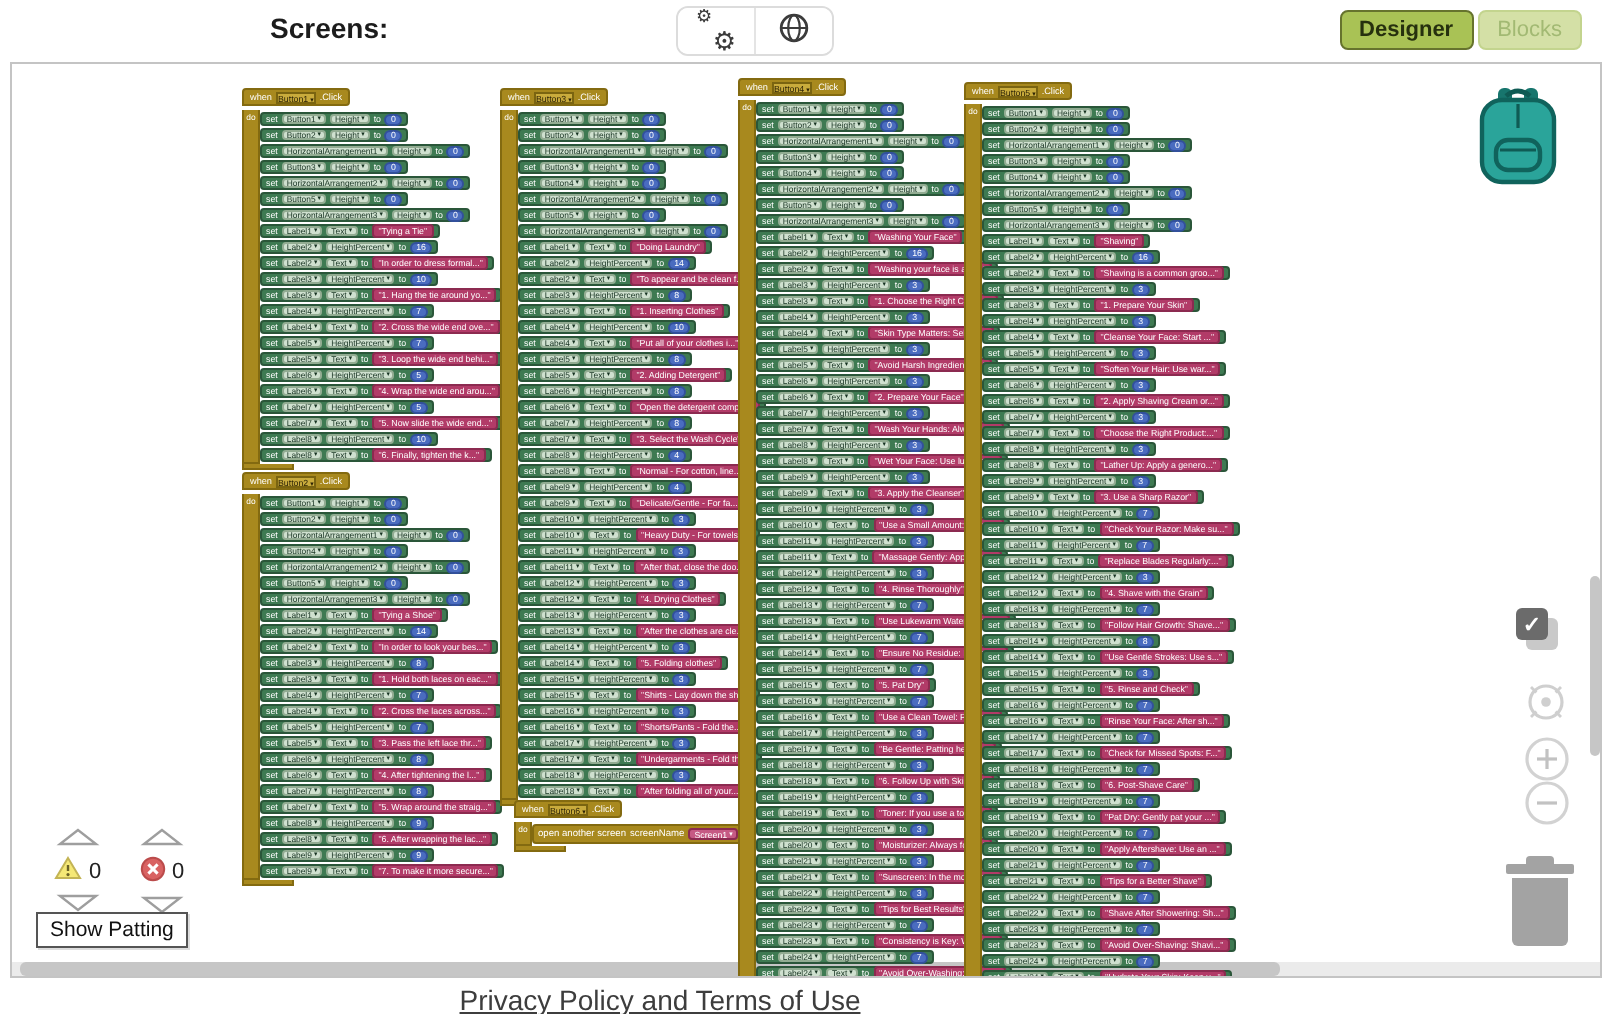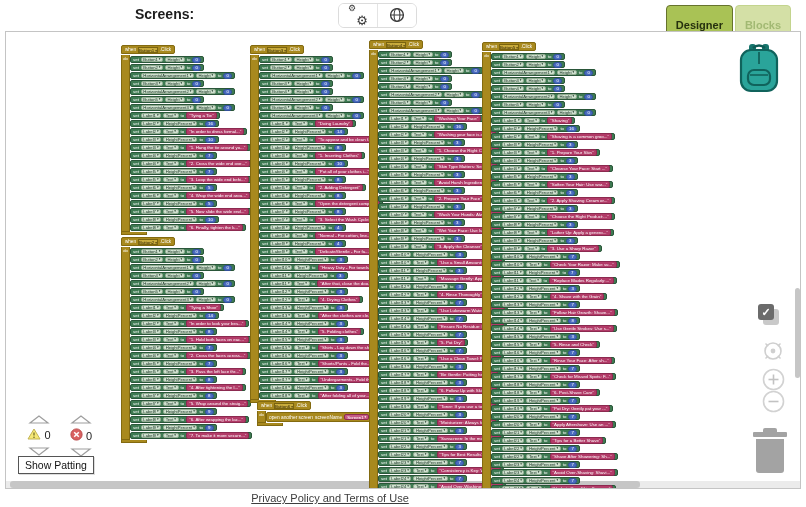--- a/index.html
+++ b/index.html
@@ -15,23 +15,23 @@
   .grp-icons { left:338px; }
   .tb-btn { height:100%; display:flex; align-items:center; justify-content:center; font-size:11.5px;
             color:#333; padding:0 11px; cursor:pointer; background:#fff; border:none; }
   .tb-sep { width:1px; height:100%; background:#e4e4e4; }
   .caret-sm { font-size:8px; margin-left:6px; color:#444; }
   .plusminus { font-size:14px; width:38px; padding:0; }
   .gear-wrap { position:relative; width:16px; height:16px; }
   .gear-big { position:absolute; right:-2px; bottom:-4px; font-size:13px; color:#3c3c3c; }
   .gear-small { position:absolute; left:-2px; top:-5px; font-size:9px; color:#3c3c3c; }
   .view-toggle { position:absolute; right:15px; top:5px; display:flex; gap:2px; }
-  .vt-btn { font-size:11px; padding:13px 9px; border-radius:4px; cursor:pointer; }
+  .vt-btn { font-size:11px; padding:3px 9px; border-radius:4px; cursor:pointer; }
   .vt-designer { background:#a9c255; border:1.5px solid #66732d; color:#26300e; font-weight:bold; }
-  .vt-blocks { background:#d4e0a6; border:1.5px solid #c3d48e; color:#a2b973; font-weight:bold; }
+  .vt-blocks { background:#d4e0a6; border:1.5px solid #c3d48e; color:#a2b973; font-weight:normal; }
 
   
   .canvas { position:absolute; left:5px; top:31px; width:796px; height:458px; background:#fff;
             border:1px solid #c4c4c4; overflow:hidden; }
 
   
   .stack { position:absolute; }
   .ev-head { display:inline-flex; align-items:center; gap:2px; background:#a8891e; border:1px solid #836a10;
              border-radius:2px 2px 2px 0; height:9px; padding:0 3px; font-size:4.6px; color:#fff; white-space:nowrap; }
   .ev-body { display:flex; align-items:stretch; }
@@ -73,21 +73,21 @@
   .trash-handle { width:14px; height:4px; background:#a3a3a3; border-radius:2px 2px 0 0; margin:0 auto; }
   .trash-lid { width:34px; height:5px; background:#a3a3a3; border-radius:1px; margin:0 auto; }
   .trash-body { width:28px; height:34px; background:#a3a3a3; border-radius:0 0 3px 3px; margin:2px auto 0; }
 
   
   .hscroll-track { position:absolute; left:0; right:0; bottom:0; height:7px; background:#ebebeb; }
   .hscroll-thumb { position:absolute; left:4px; bottom:0; width:630px; height:7px; background:#c6c6c6; border-radius:3px; }
   .vscroll-thumb { position:absolute; right:0; top:256px; width:5px; height:90px; background:#c6c6c6; border-radius:3px; }
 
   
-  .footer-link { position:absolute; top:492px; left:330px; transform:translateX(-50%); font-size:11px;
+  .footer-link { position:absolute; top:492px; left:330px; transform:translateX(-50%); font-size:14px;
                  color:#3d3d3d; text-decoration:underline; cursor:pointer; white-space:nowrap; }
 </style>
 </head>
 <body>
 
 <div class="app">
 
   <div class="toolbar">
     <span class="screens-label">Screens:</span>
 

